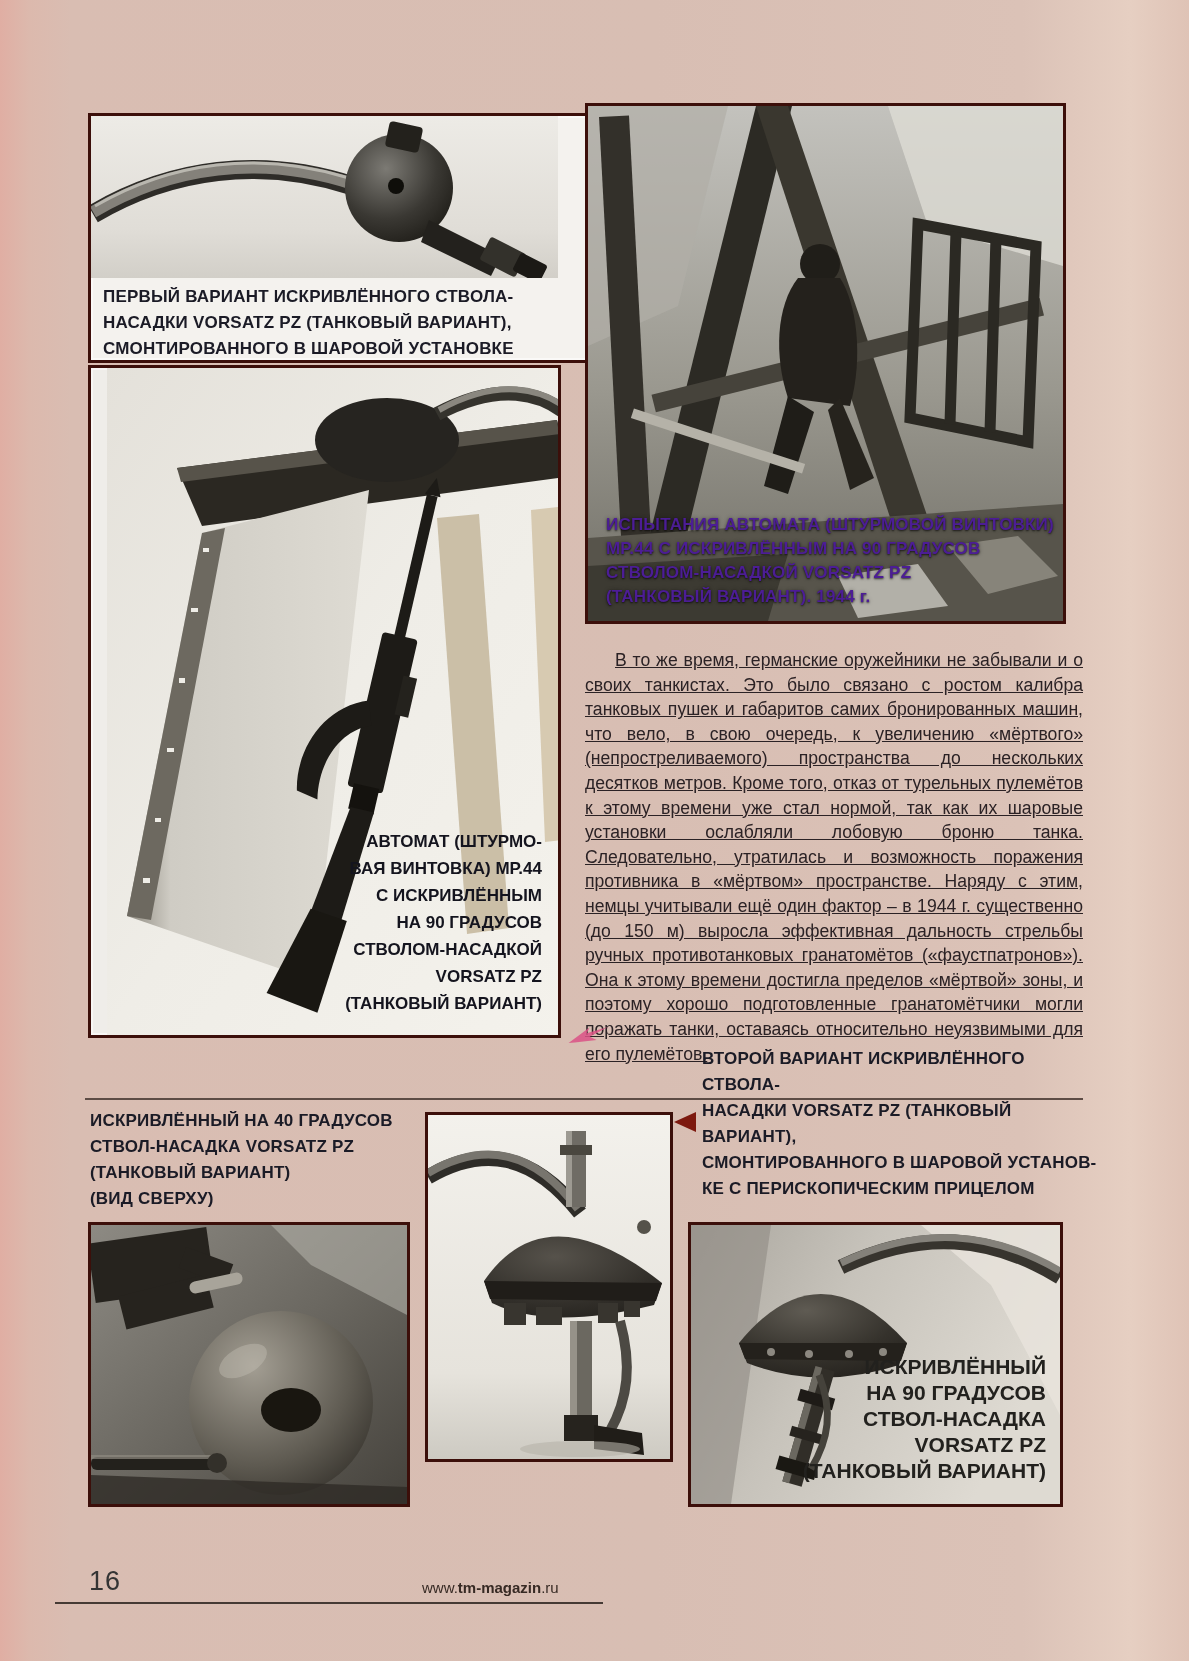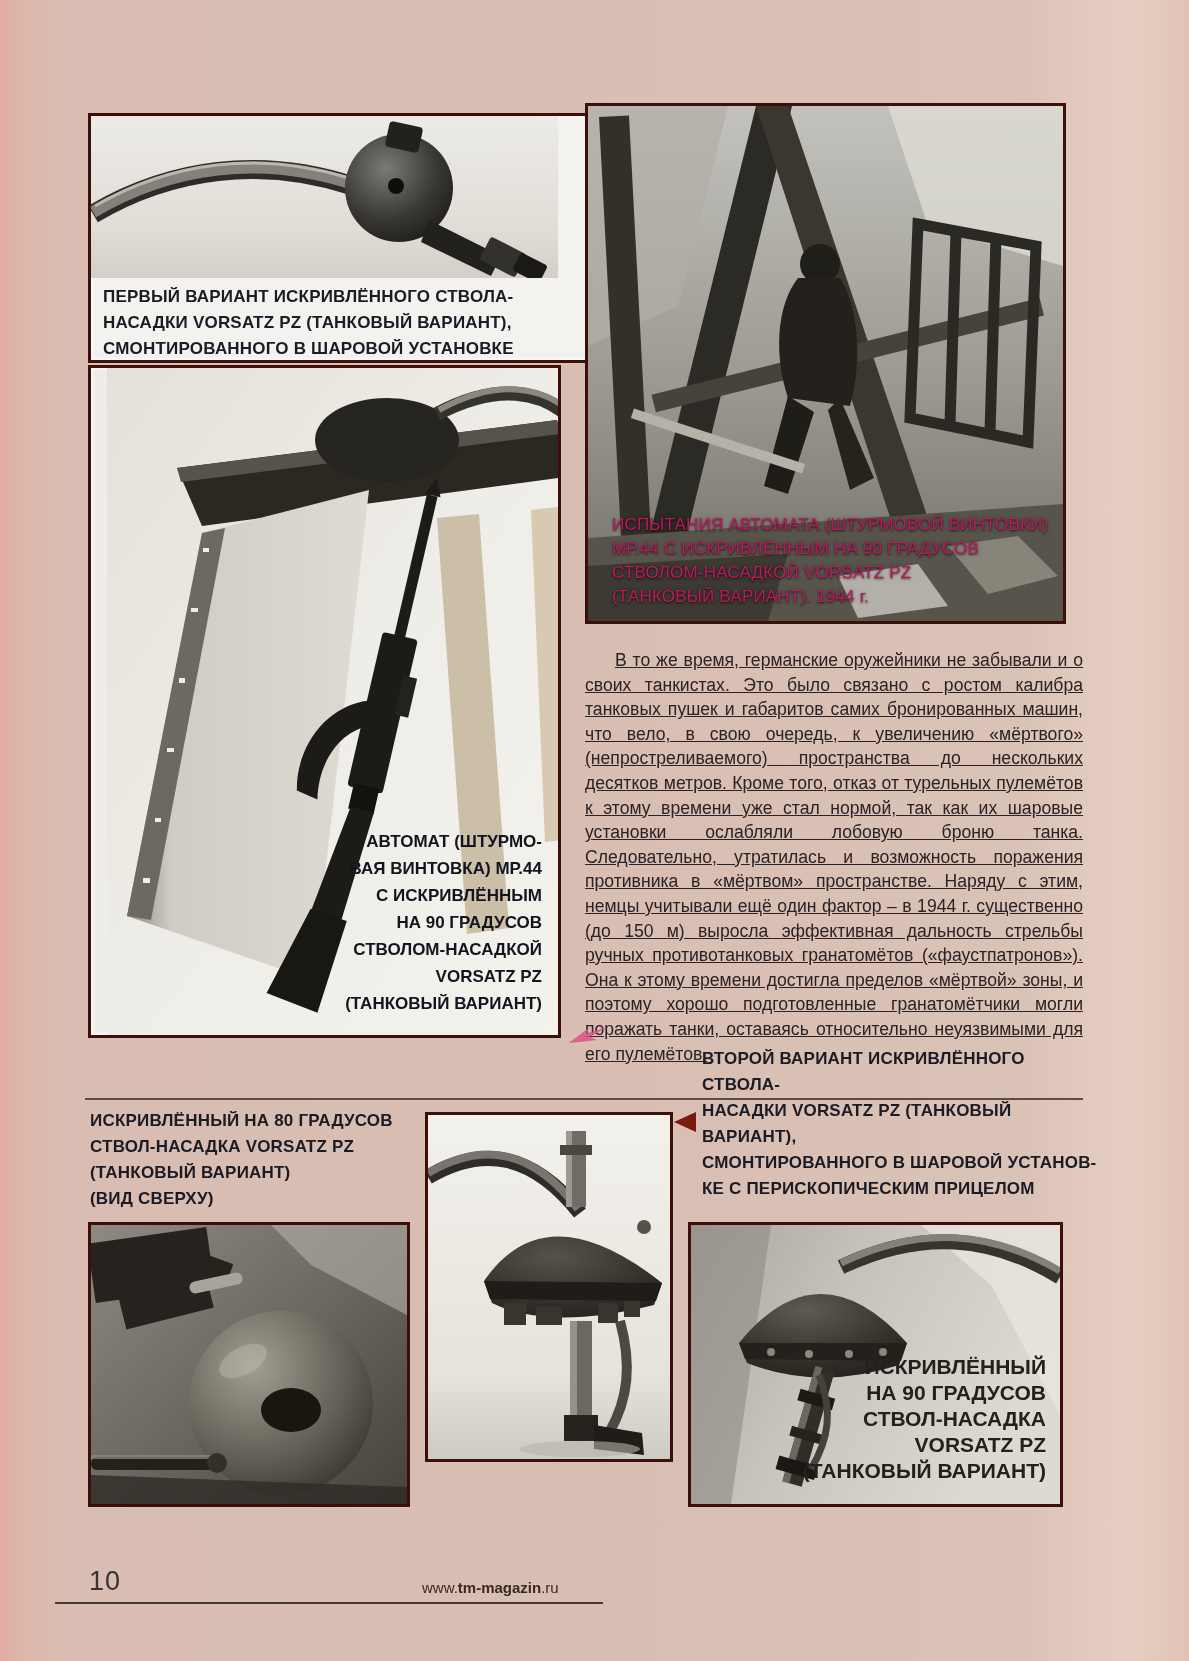--- a/index.html
+++ b/index.html
@@ -26,25 +26,25 @@
     position: absolute;
     font-weight: bold;
     font-size: 17px;
     line-height: 26px;
     color: #1b1b26;
     white-space: pre-line;
     letter-spacing: 0.2px;
   }
   .caption-overlay-white {
     position: absolute;
-    left: 24px; bottom: 12px;
-    font-weight: normal;
+    left: 18px; bottom: 12px;
+    font-weight: bold;
     font-size: 17px;
     line-height: 24px;
-    color: #be185d;
+    color: #4c1d95;
     text-shadow: 0 1px 2px rgba(0,0,0,0.65), 0 0 4px rgba(0,0,0,0.35);
     white-space: pre-line;
     letter-spacing: 0.2px;
   }
   .caption-inside-right {
     position: absolute;
     right: 16px; bottom: 18px;
     width: 250px;
     text-align: right;
     font-weight: bold;
@@ -245,21 +245,21 @@
   </div>
 
   <div id="body-text">В то же время, германские оружейники не забывали и о своих танкистах. Это было связано с ростом калибра танковых пушек и габаритов самих бронированных машин, что вело, в свою очередь, к увеличению «мёртвого» (непростреливаемого) пространства до нескольких десятков метров. Кроме того, отказ от турельных пулемётов к этому времени уже стал нормой, так как их шаровые установки ослабляли лобовую броню танка. Следовательно, утратилась и возможность поражения противника в «мёртвом» пространстве. Наряду с этим, немцы учитывали ещё один фактор – в 1944 г. существенно (до 150 м) выросла эффективная дальность стрельбы ручных противотанковых гранатомётов («фаустпатронов»). Она к этому времени достигла пределов «мёртвой» зоны, и поэтому хорошо подготовленные гранатомётчики могли поражать танки, оставаясь относительно неуязвимыми для его пулемётов.</div>
 
   <svg id="pink-mark" viewBox="0 0 46 20">
     <path d="M 2,14 L 26,4 L 22,9 L 44,8 L 24,13 L 30,18 L 8,15 Z" fill="#db5286" opacity="0.85"></path>
   </svg>
 
   <div id="divider"></div>
 
-  <div class="caption" style="left:90px; top:1108px; width:340px;">ИСКРИВЛЁННЫЙ НА 80 ГРАДУСОВ
+  <div class="caption" style="left:90px; top:1108px; width:340px;">ИСКРИВЛЁННЫЙ НА 40 ГРАДУСОВ
 СТВОЛ-НАСАДКА VORSATZ PZ
 (ТАНКОВЫЙ ВАРИАНТ)
 (ВИД СВЕРХУ)</div>
 
   <div class="photo-box" style="left:88px; top:1222px; width:322px; height:285px;">
     <svg width="316" height="279" viewBox="0 0 316 279">
       <defs>
         <linearGradient id="p4bg" x1="0" y1="0" x2="1" y2="1">
           <stop offset="0" stop-color="#8d8a83"></stop>
             <stop offset="0.5" stop-color="#6b6861"></stop>
@@ -369,17 +369,17 @@
       </g>
       <path d="M 128,150 C 142,186 138,214 120,244" fill="none" stroke="#45423b" stroke-width="7"></path>
     </svg>
     <div class="caption-br-photo">ИСКРИВЛЁННЫЙ
 НА 90 ГРАДУСОВ
 СТВОЛ-НАСАДКА
 VORSATZ PZ
 (ТАНКОВЫЙ ВАРИАНТ)</div>
   </div>
 
-  <div id="page-number">10</div>
+  <div id="page-number">16</div>
   <div id="site-url"><span>www.</span><span class="bold">tm-magazin</span><span>.ru</span></div>
   <div id="footer-line"></div>
 
 </div>
 
 </body></html>

